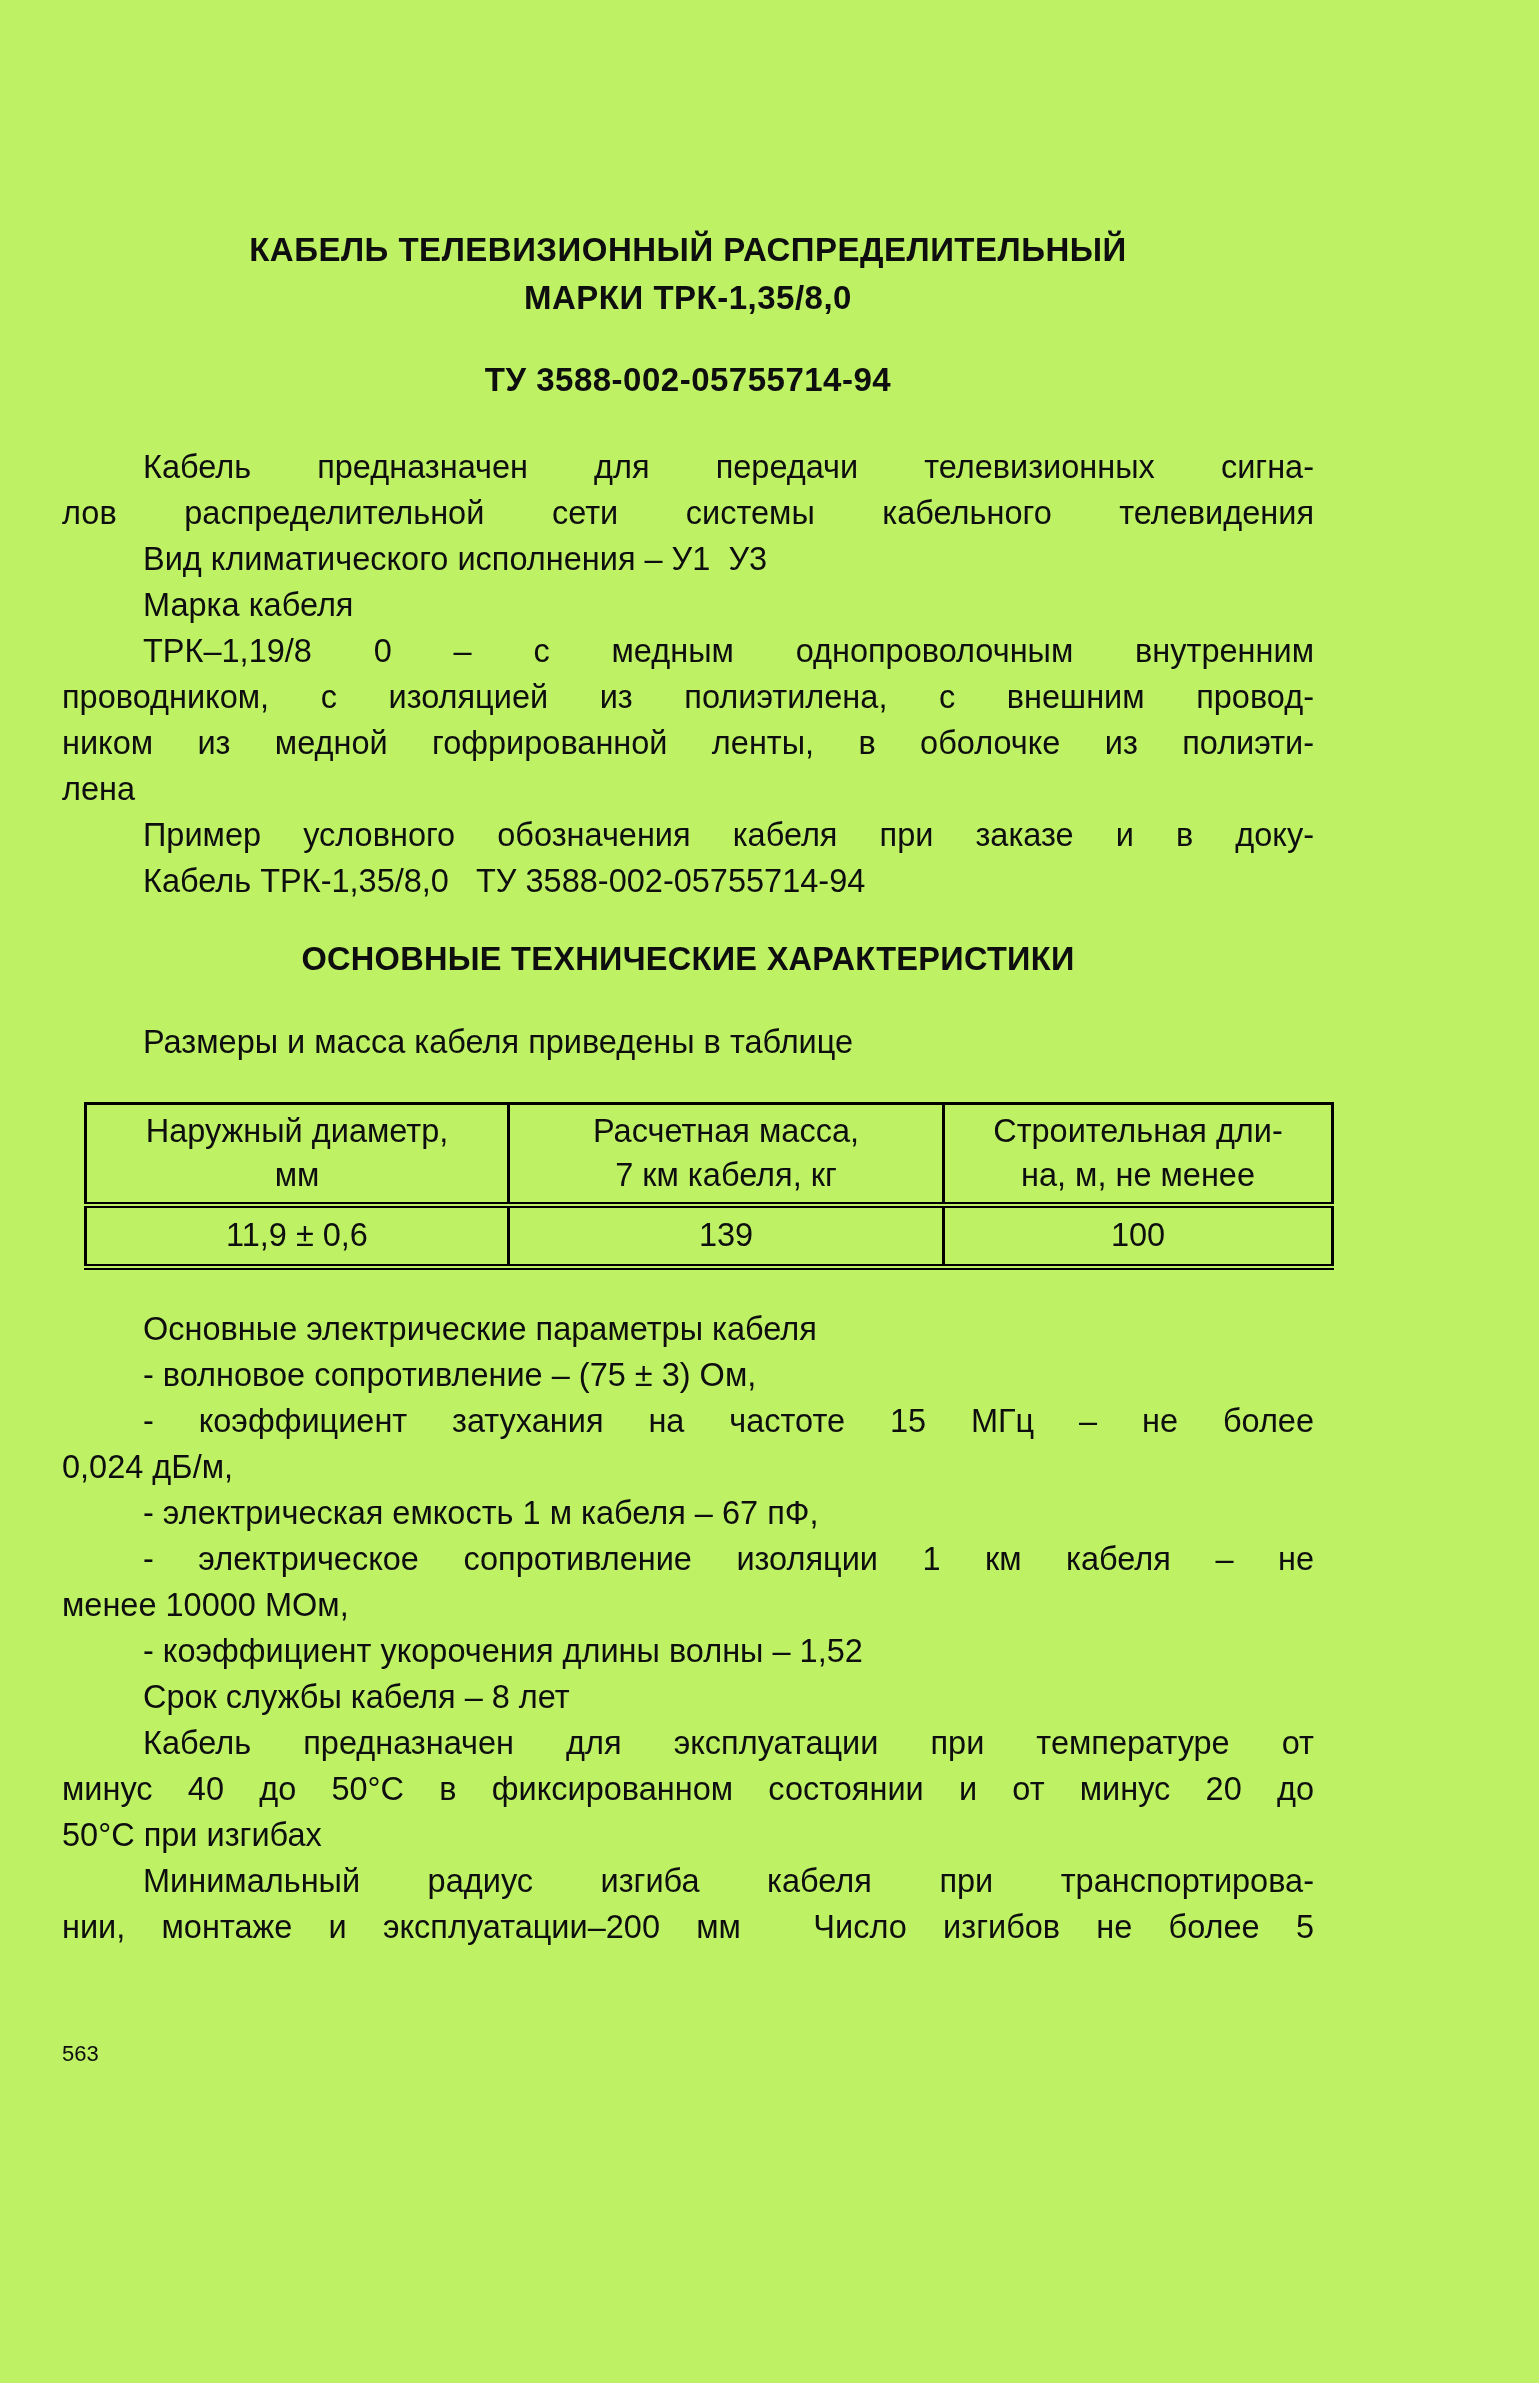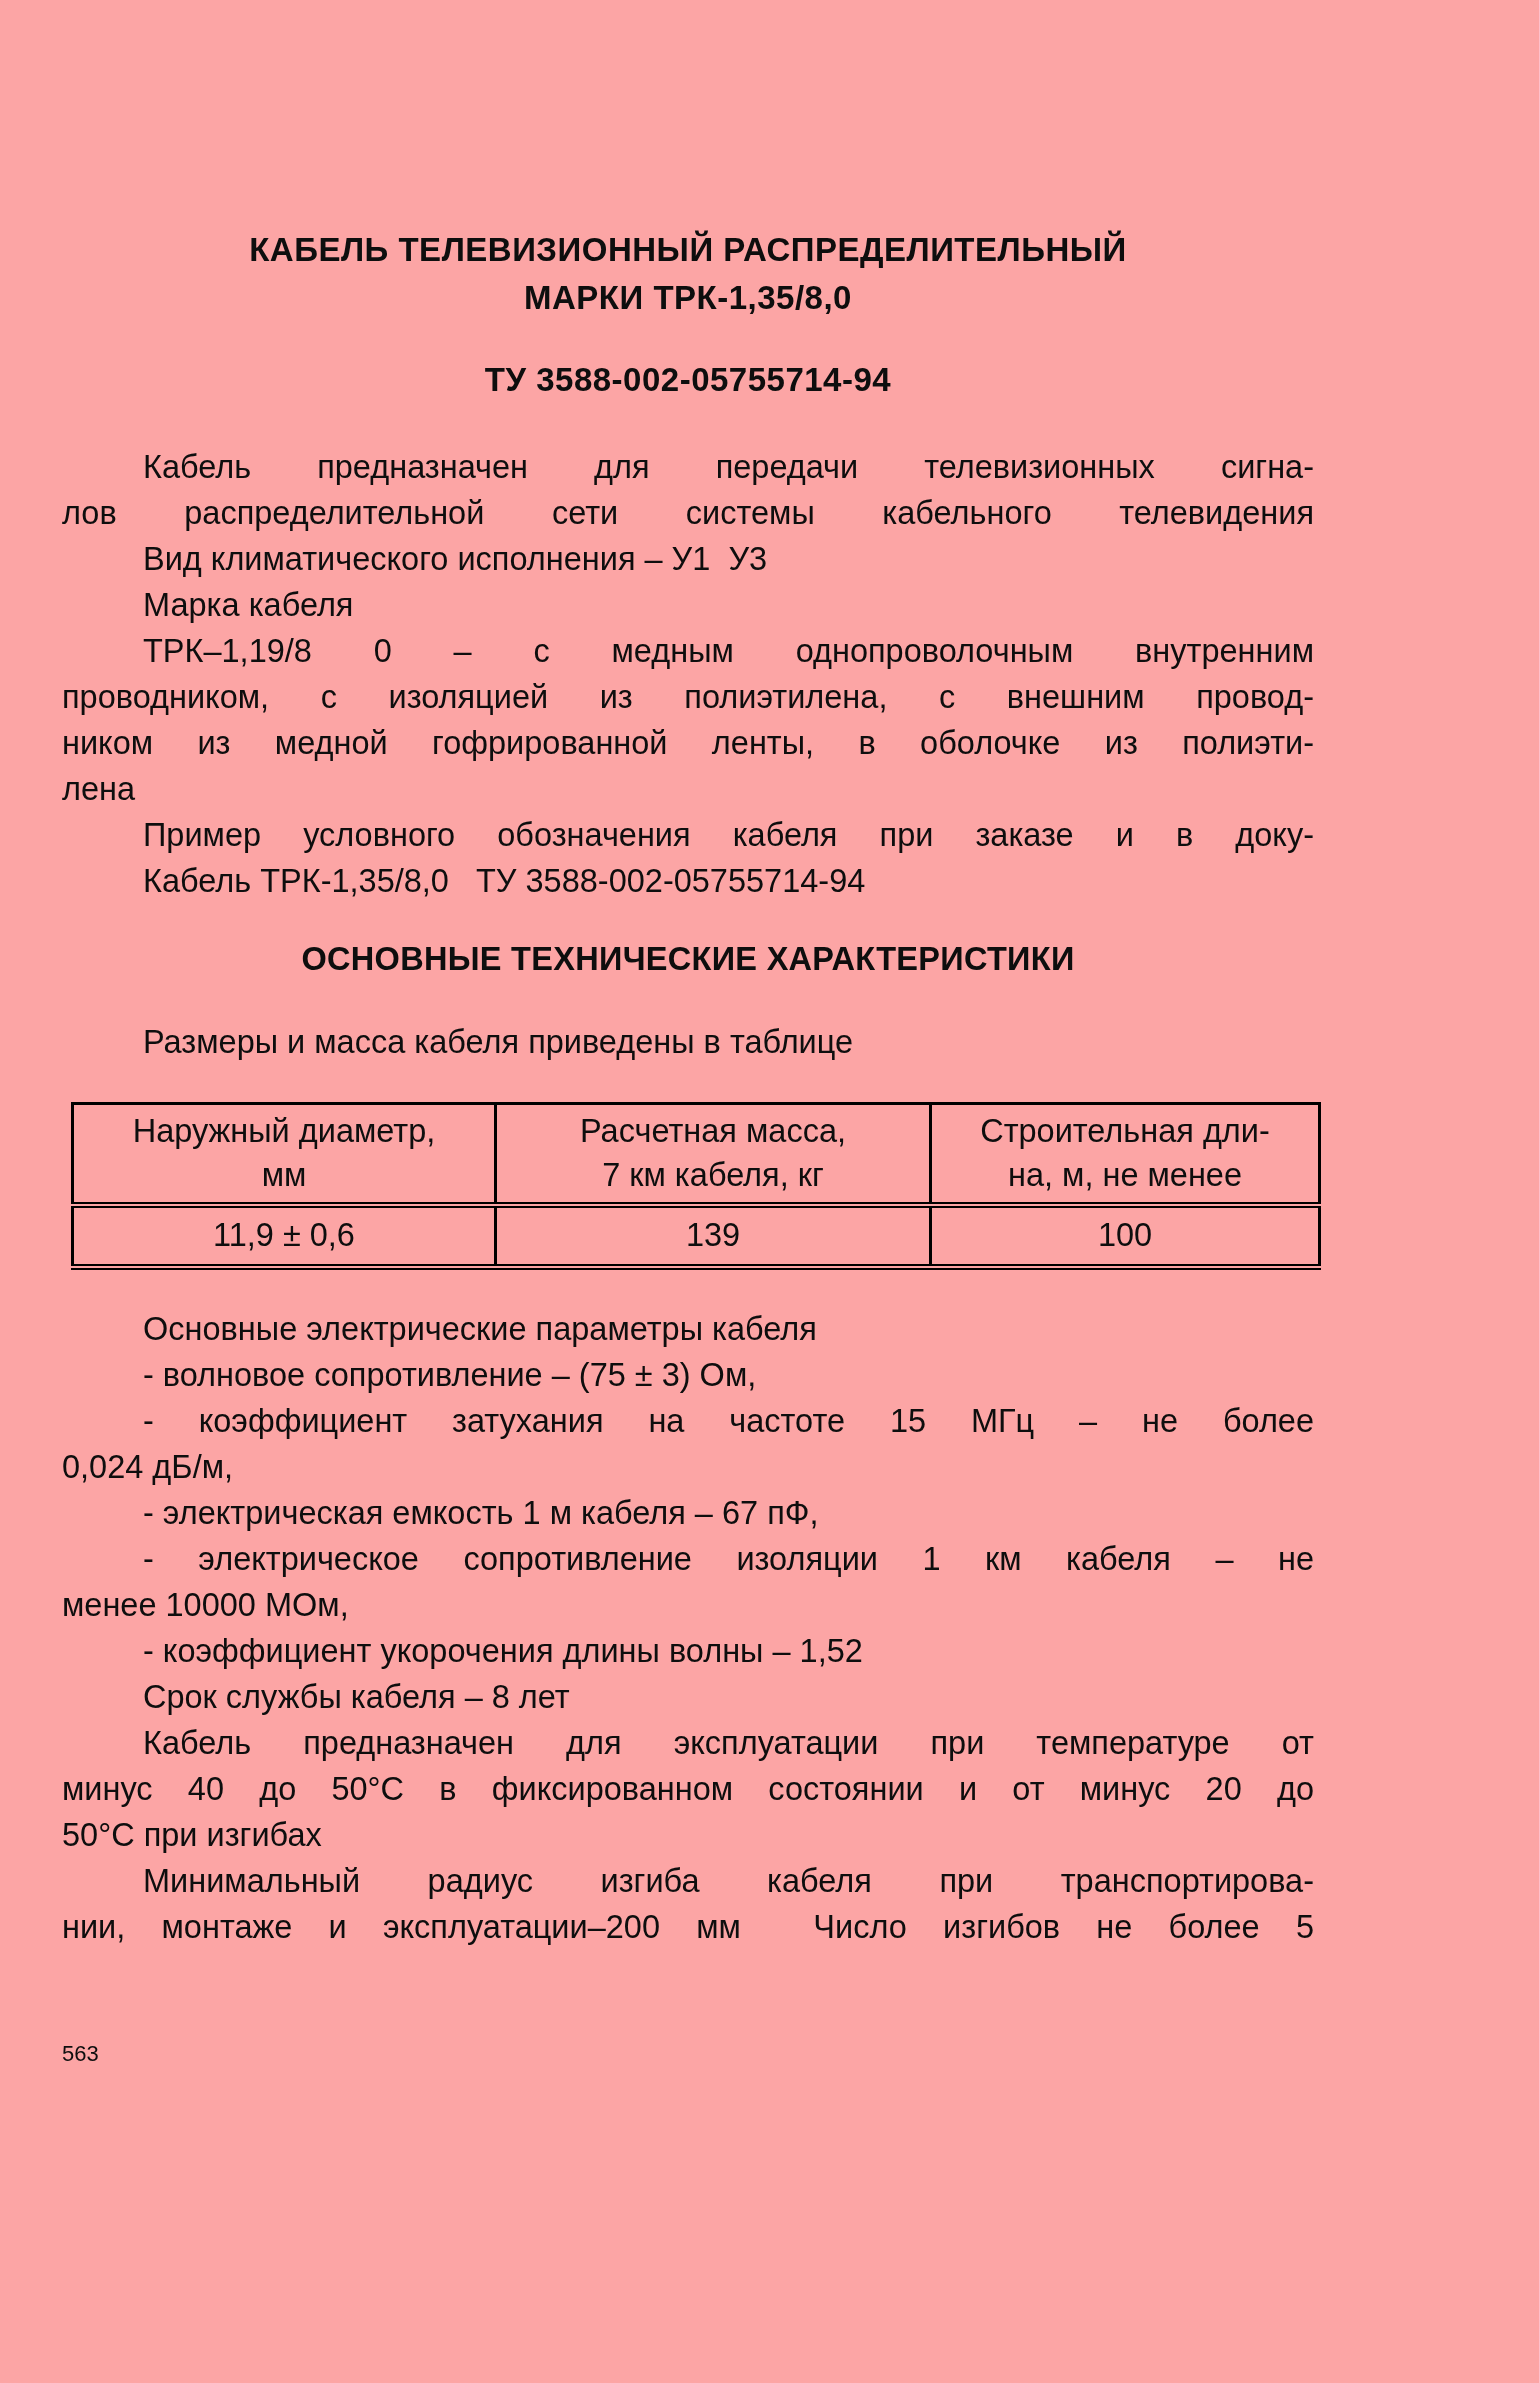--- a/index.html
+++ b/index.html
@@ -1,20 +1,20 @@
 <!DOCTYPE html>
 <html><head>
 <meta charset="utf-8">
 <style>
   html, body { margin: 0; padding: 0; background: #e8e8e8; }
   .page {
     width: 1540px;
     height: 2384px;
     margin: 0 auto;
-    background: #fca5a5;
+    background: #bef264;
     position: relative;
     overflow: hidden;
     font-family: "Liberation Sans", sans-serif;
     color: #0e0e0e;
   }
   .content {
     position: absolute;
     left: 62px;
     top: 0;
     width: 1252px;
@@ -47,21 +47,21 @@
     margin-top: 31px;
     text-align: center;
     font-weight: 700;
     font-size: 32.5px;
     line-height: 48px;
     letter-spacing: 0.3px;
   }
   .tbl-intro { margin-top: 36px; }
   .cable-table {
     margin-top: 37px;
-    margin-left: 9px;
+    margin-left: 22px;
     width: 1247px;
     border-collapse: collapse;
     table-layout: fixed;
   }
   .cable-table col.c1 { width: 423px; }
   .cable-table col.c2 { width: 435px; }
   .cable-table col.c3 { width: 389px; }
   .cable-table th {
     font-weight: 400;
     font-size: 32.5px;

